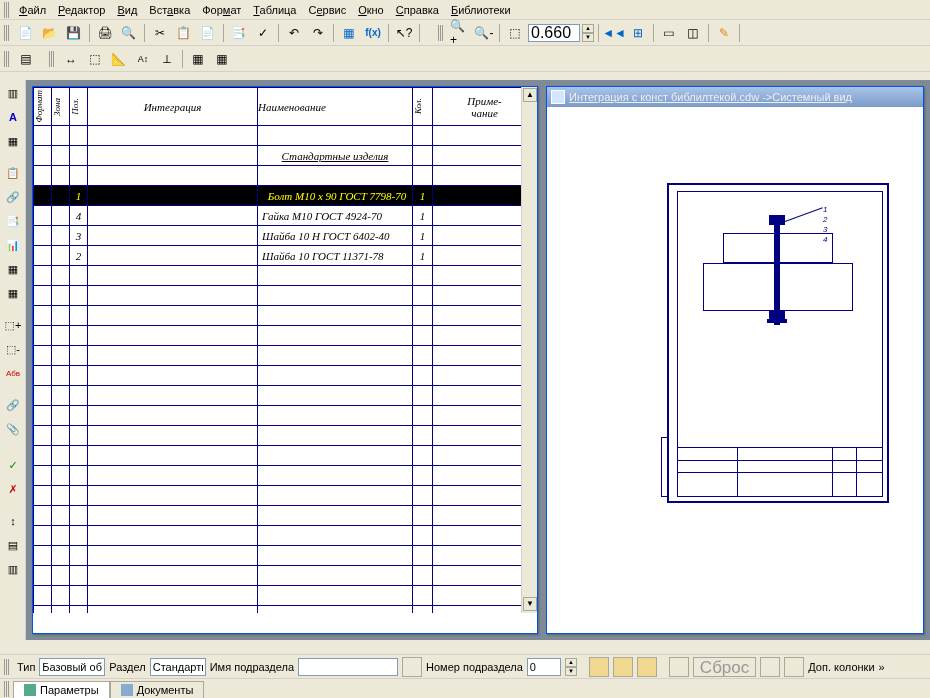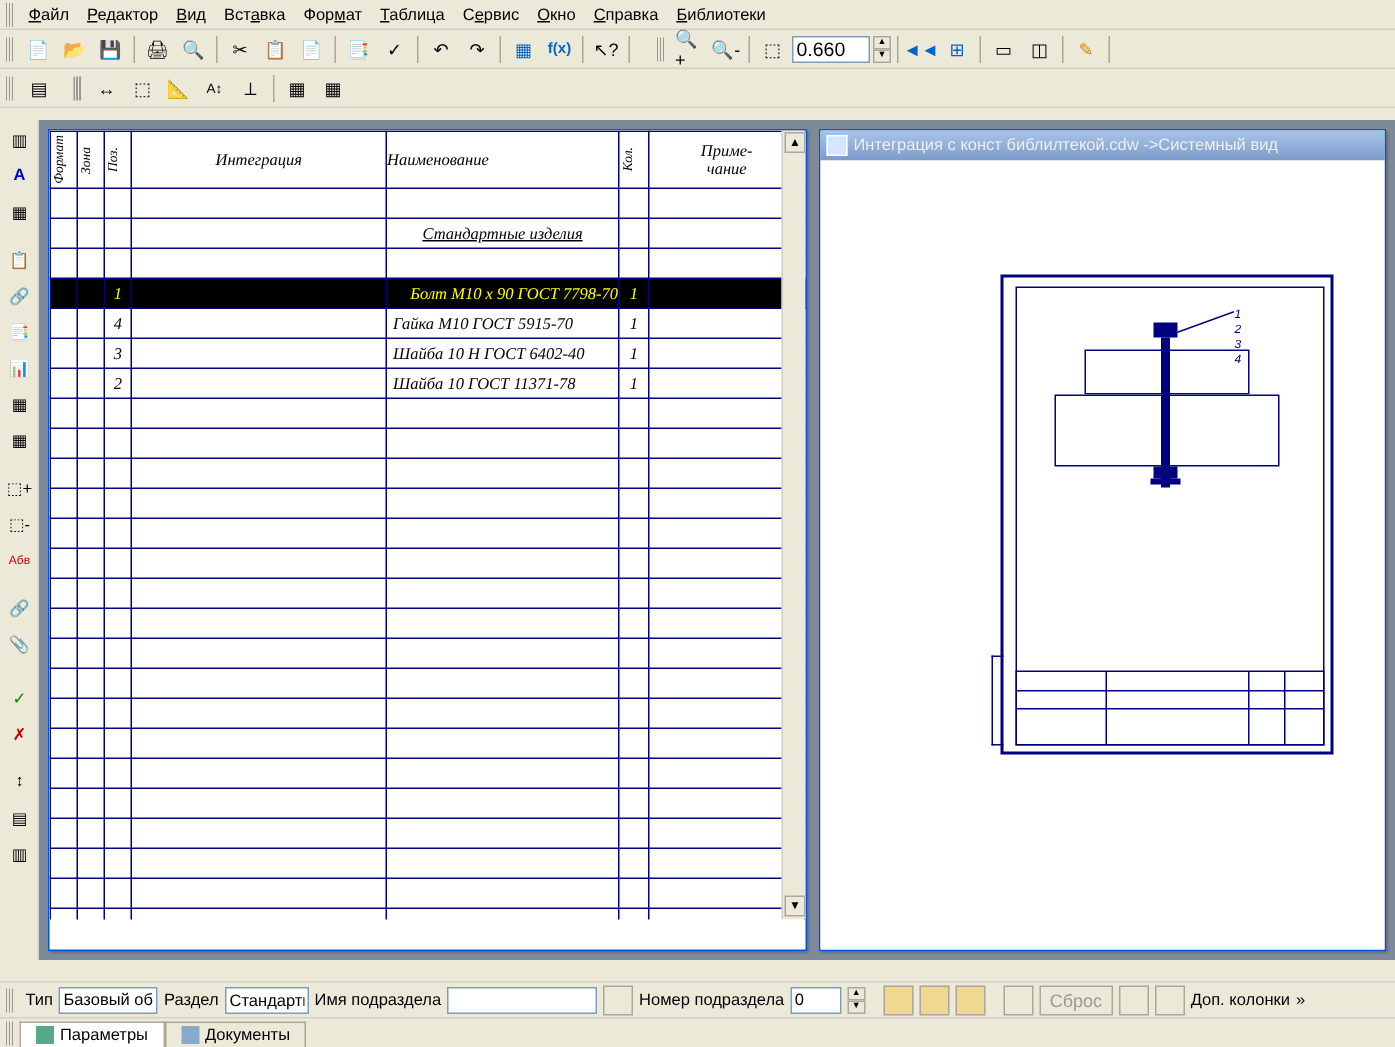--- a/index.html
+++ b/index.html
@@ -8,38 +8,38 @@
 
 .menubar { display: flex; align-items: center; height: 20px; background: #ece9d8; padding: 0 4px; border-bottom: 1px solid #d4d0c8; }
 .grip { width: 5px; height: 16px; background: repeating-linear-gradient(to right, #999 0 1px, transparent 1px 2px); margin-right: 4px; }
 .menuitem { padding: 2px 6px; cursor: default; }
 .menuitem u { text-decoration: underline; }
 
 
 .toolbar { display: flex; align-items: center; height: 26px; background: #ece9d8; padding: 2px 4px; border-bottom: 1px solid #d4d0c8; gap: 2px; }
 .tbtn { width: 22px; height: 22px; display: flex; align-items: center; justify-content: center; border: 1px solid transparent; cursor: default; font-size: 12px; }
 .sep { width: 1px; height: 18px; background: #aca899; margin: 0 2px; }
-.zoom-input { width: 52px; height: 18px; border: 1px solid #7f9db9; background: #fff; font-size: 13px; padding: 0 2px; }
+.zoom-input { width: 52px; height: 18px; border: 1px solid #7f9db9; background: #fff; font-size: 16px; padding: 0 2px; }
 .zoom-spin { width: 12px; height: 18px; display: flex; flex-direction: column; }
 .zspin { width:12px;height:9px;background:#ece9d8;border:1px solid #aca899;font-size:6px;text-align:center;line-height:7px;}
 
 
 .vtoolbar { position: absolute; left: 0; top: 80px; width: 26px; background: #ece9d8; display: flex; flex-direction: column; gap: 2px; padding: 2px; height: 560px; border-right: 1px solid #d4d0c8; }
 .vbtn { width: 22px; height: 22px; display: flex; align-items: center; justify-content: center; border: 1px solid transparent; cursor: default; font-size: 11px; }
 
 
 .ruler-bar { height: 26px; background: #ece9d8; border-bottom: 1px solid #d4d0c8; display:flex;align-items:center;padding-left:4px;gap:2px;}
 
 
 .mdi { position: absolute; left: 26px; top: 80px; right: 0; bottom: 58px; background: #7f8a99; }
 
 
 .docwin { position: absolute; background: #fff; border: 1px solid #0054e3; box-shadow: 1px 1px 2px rgba(0,0,0,.3); }
 .titlebar { height: 20px; background: linear-gradient(#3b95ff,#0054e3); color: #fff; display: flex; align-items: center; padding: 0 4px; font-size: 11px; }
-.titlebar.inactive { background: linear-gradient(#a9c4e8,#7b9bc9); color: #eee; }
+.titlebar.inactive { background: linear-gradient(#a9c4e8,#7b9bc9); color: #eee; text-decoration: underline; }
 .titlebar .wicon { width: 14px; height: 14px; background: #d4e6ff; margin-right: 4px; border: 1px solid #fff; }
 .titlebar .spacer { flex: 1; }
 .wbtn { width: 18px; height: 16px; margin-left: 2px; background: #ece9d8; border: 1px solid #fff; color: #000; font-size: 10px; text-align: center; line-height: 14px; cursor: default; }
 .wbtn.close { background: #e04030; color: #fff; }
 
 
 .specwrap { position: relative; overflow: hidden; background: #fff; height: calc(100% - 20px); }
 .spec { border-collapse: collapse; width: 100%; font-family: 'Times New Roman', serif; font-style: italic; }
 .spec th, .spec td { border: 1px solid #000080; height: 20px; font-size: 11px; text-align: center; font-weight: normal; }
 .spec th { font-style: italic; }
@@ -56,21 +56,21 @@
 .sheet { position: absolute; background: #fff; border: 2px solid #000080; }
 .frame-inner { position:absolute; border:1px solid #000080; }
 .bolt-v { position:absolute; background:#000080; }
 .plate { position:absolute; border:1px solid #000080; background:#fff; }
 .titleblock { position:absolute; border:1px solid #000080; }
 
 
 .propbar { position: absolute; left: 0; right: 0; bottom: 20px; height: 24px; background: #ece9d8; border-top: 1px solid #d4d0c8; display: flex; align-items: center; padding: 0 4px; gap: 4px; font-size: 11px; }
 .propbar label { white-space: nowrap; }
 .propfield { height: 18px; border: 1px solid #7f9db9; background: #fff; padding: 0 2px; font-size: 11px; }
-.propbtn { height: 20px; padding: 0 6px; background: #ece9d8; border: 1px solid #aca899; font-size: 12px; }
+.propbtn { height: 20px; padding: 0 6px; background: #ece9d8; border: 1px solid #aca899; font-size: 17px; }
 .numspin { width: 34px; }
 .iconbtn { width: 20px; height: 20px; background: #f0d890; border: 1px solid #aca899; }
 .iconbtn.gray { background:#ece9d8; }
 
 
 .bottomtabs { position: absolute; left: 0; right: 0; bottom: 0; height: 20px; background: #ece9d8; border-top: 1px solid #d4d0c8; display: flex; align-items: flex-end; padding-left: 4px; gap: 0; }
 .btab { padding: 2px 10px; background: #ece9d8; border: 1px solid #aca899; border-bottom: none; font-size: 11px; display:flex;align-items:center;gap:4px; }
 .btab.active { background: #fff; }
 .tabicon { width: 12px; height: 12px; background: #5a8; }
 </style>
@@ -239,30 +239,30 @@
               <td></td>
               <td></td>
               <td></td>
               <td></td>
             </tr>
             <tr class="sel">
               <td class="sel"></td>
               <td class="sel"></td>
               <td class="sel">1</td>
               <td class="sel"></td>
-              <td class="sel" style="text-align: right; padding-left: 4px; margin-left: 40px;">Болт М10 x 90 ГОСТ 7798-70</td>
+              <td class="sel" style="text-align: center; padding-left: 4px; margin-left: 40px;">Болт М10 x 90 ГОСТ 7798-70</td>
               <td class="sel">1</td>
               <td class="sel"></td>
             </tr>
             <tr>
               <td></td>
               <td></td>
               <td>4</td>
               <td></td>
-              <td style="text-align: left; padding-left: 4px;">Гайка М10 ГОСТ 5915-70</td>
+              <td style="text-align: left; padding-left: 4px;">Гайка М10 ГОСТ 4924-70</td>
               <td>1</td>
               <td></td>
             </tr>
             <tr>
               <td></td>
               <td></td>
               <td>3</td>
               <td></td>
               <td style="text-align: left; padding-left: 4px;">Шайба 10 Н ГОСТ 6402-40</td>
               <td>1</td>

